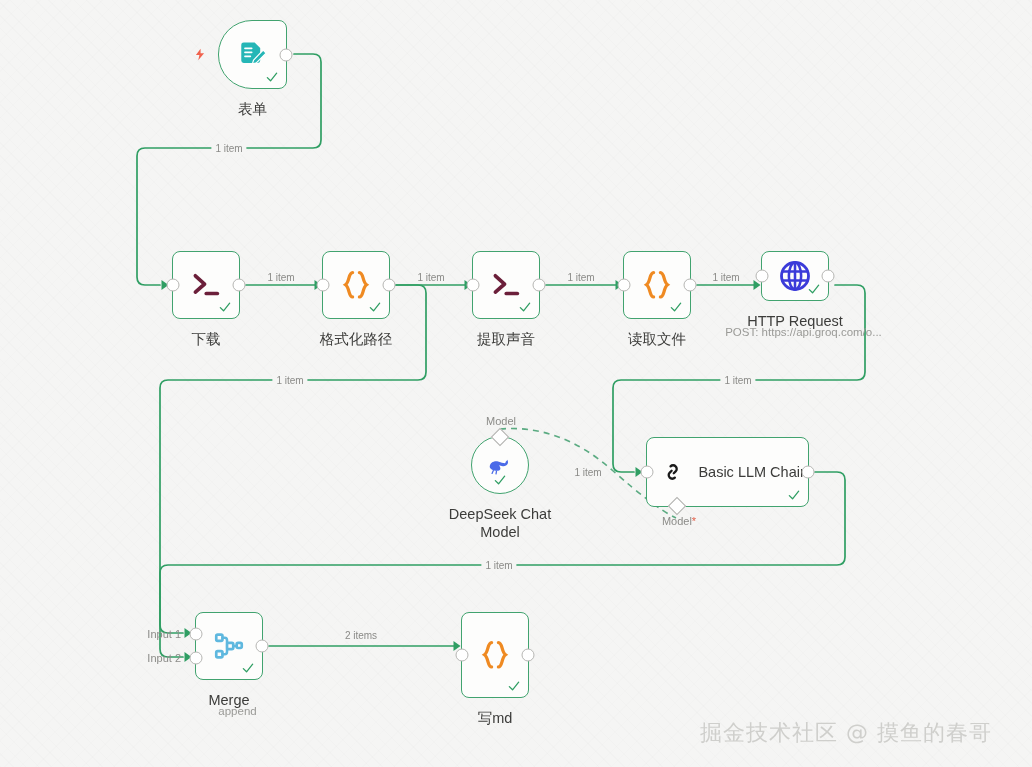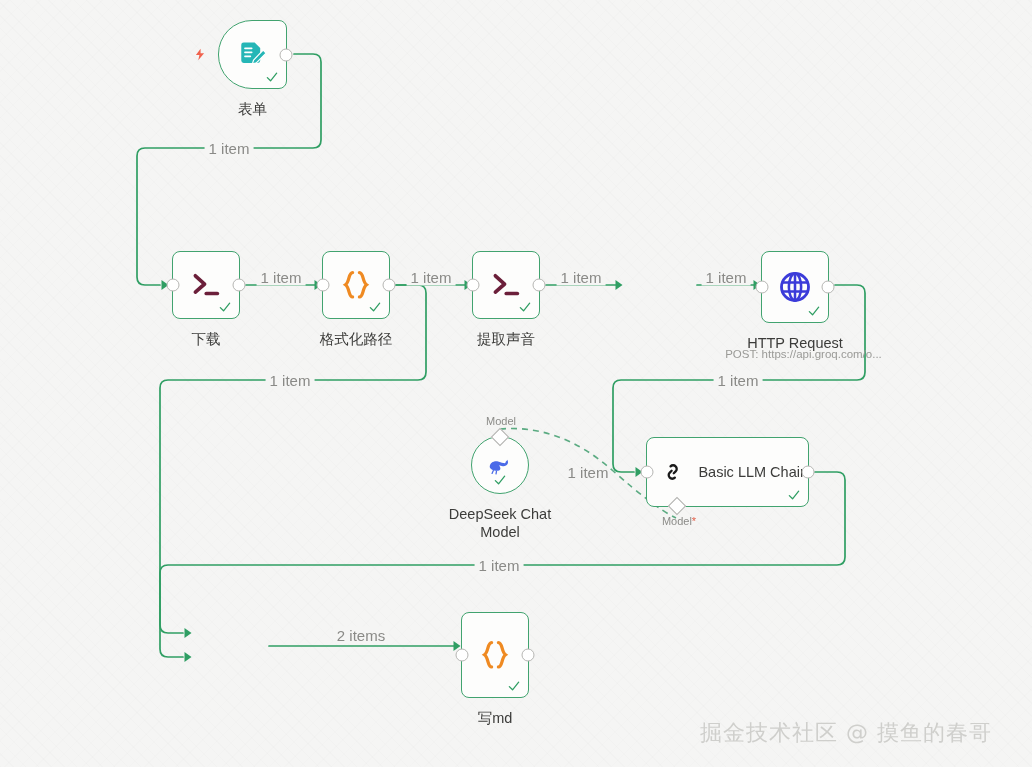--- a/index.html
+++ b/index.html
@@ -123,21 +123,21 @@
   .port-label {
     position: absolute;
     font-size: 11px;
     color: #8b8b88;
     white-space: nowrap;
     transform: translate(-100%, -50%);
     z-index: 3;
   }
   .conn-label {
     position: absolute;
-    font-size: 15px;
+    font-size: 10px;
     color: #8a8a87;
     background: #f5f5f4;
     padding: 0 4px;
     white-space: nowrap;
     transform: translate(-50%, -50%);
     z-index: 3;
   }
   .model-label {
     position: absolute;
     font-size: 11px;
@@ -151,21 +151,21 @@
   
   #node-form {
     left: 218px; top: 20px;
     width: 69px; height: 69px;
     border-radius: 34px 8px 8px 34px;
   }
   #node-download  { left: 172px; top: 251px; width: 68px; height: 68px; }
   #node-format    { left: 322px; top: 251px; width: 68px; height: 68px; }
   #node-extract   { left: 472px; top: 251px; width: 68px; height: 68px; }
   #node-read      { left: 623px; top: 251px; width: 68px; height: 68px; }
-  #node-http      { left: 761px; top: 251px; width: 68px; height: 72px; }
+  #node-http      { left: 761px; top: 251px; width: 68px; height: 50px; }
   #node-merge     { left: 195px; top: 612px; width: 68px; height: 68px; }
   #node-writemd   { left: 461px; top: 612px; width: 68px; height: 86px; }
   #node-llmchain  {
     left: 646px; top: 437px;
     width: 163px; height: 70px;
     justify-content: flex-start;
     padding-left: 14px;
   }
   #node-llmchain .chain-text {
     margin-left: 14px;
@@ -300,20 +300,32 @@
       <path d="M14.4 3.2 C17.4 3.2 16.4 9.6 19.4 11.8 C16.4 14 17.4 20.4 14.4 20.4" fill="none" stroke="#ef8a22" stroke-width="2.3" stroke-linecap="round"></path>
     </svg>
     <svg class="tick" viewBox="0 0 24 24">
       <path d="M4 13 L9.5 18.5 L20 5.5" fill="none" stroke="currentColor" stroke-width="2.2" stroke-linecap="round" stroke-linejoin="round"></path>
     </svg>
     <div class="port in"></div>
     <div class="port out"></div>
     <div class="node-label">格式化路径</div>
   </div>
 
+  <div class="node" id="node-read">
+    <svg width="34" height="34" viewBox="0 0 24 24">
+      <path d="M9.6 3.2 C6.6 3.2 7.6 9.6 4.6 11.8 C7.6 14 6.6 20.4 9.6 20.4" fill="none" stroke="#ef8a22" stroke-width="2.3" stroke-linecap="round"></path>
+      <path d="M14.4 3.2 C17.4 3.2 16.4 9.6 19.4 11.8 C16.4 14 17.4 20.4 14.4 20.4" fill="none" stroke="#ef8a22" stroke-width="2.3" stroke-linecap="round"></path>
+    </svg>
+    <svg class="tick" viewBox="0 0 24 24">
+      <path d="M4 13 L9.5 18.5 L20 5.5" fill="none" stroke="currentColor" stroke-width="2.2" stroke-linecap="round" stroke-linejoin="round"></path>
+    </svg>
+    <div class="port in"></div>
+    <div class="port out"></div>
+    <div class="node-label">读取文件</div>
+  </div>
 
   <div class="node" id="node-http">
     <svg width="36" height="36" viewBox="0 0 24 24">
       <circle cx="12" cy="12" r="9" fill="none" stroke="#3b3bd9" stroke-width="1.9"></circle>
       <ellipse cx="12" cy="12" rx="4.1" ry="9" fill="none" stroke="#3b3bd9" stroke-width="1.7"></ellipse>
       <path d="M3.2 9 H20.8 M3.2 15 H20.8 M12 3 V21" fill="none" stroke="#3b3bd9" stroke-width="1.7"></path>
     </svg>
     <svg class="tick" viewBox="0 0 24 24">
       <path d="M4 13 L9.5 18.5 L20 5.5" fill="none" stroke="currentColor" stroke-width="2.2" stroke-linecap="round" stroke-linejoin="round"></path>
     </svg>
@@ -348,20 +360,41 @@
     <span class="chain-text">Basic LLM Chain</span>
     <svg class="tick" viewBox="0 0 24 24">
       <path d="M4 13 L9.5 18.5 L20 5.5" fill="none" stroke="currentColor" stroke-width="2.2" stroke-linecap="round" stroke-linejoin="round"></path>
     </svg>
     <div class="port in"></div>
     <div class="port out"></div>
     <div class="diamond" style="left:30px; top:100%;"></div>
     <div class="model-label" style="left:32px; top:calc(100% + 15px);"><span>Model</span><span class="req">*</span></div>
   </div>
 
+  <div class="node" id="node-merge">
+    <svg width="34" height="34" viewBox="0 0 24 24">
+      <rect x="3" y="4" width="4.4" height="4.4" rx="1" fill="none" stroke="#5fb8df" stroke-width="1.9"></rect>
+      <rect x="3" y="15.6" width="4.4" height="4.4" rx="1" fill="none" stroke="#5fb8df" stroke-width="1.9"></rect>
+      <rect x="10.6" y="9.8" width="4.4" height="4.4" rx="1" fill="none" stroke="#5fb8df" stroke-width="1.9"></rect>
+      <rect x="17.4" y="9.8" width="3.6" height="3.6" rx="1" fill="none" stroke="#5fb8df" stroke-width="1.9"></rect>
+      <path d="M7.4 6.2 H9 Q10.6 6.2 10.6 8 V9.8" fill="none" stroke="#5fb8df" stroke-width="1.8" stroke-linecap="round"></path>
+      <path d="M7.4 17.8 H9 Q10.6 17.8 10.6 16 V14.2" fill="none" stroke="#5fb8df" stroke-width="1.8" stroke-linecap="round"></path>
+      <path d="M15 12 H17.4" fill="none" stroke="#5fb8df" stroke-width="1.8" stroke-linecap="round"></path>
+    </svg>
+    <svg class="tick" viewBox="0 0 24 24">
+      <path d="M4 13 L9.5 18.5 L20 5.5" fill="none" stroke="currentColor" stroke-width="2.2" stroke-linecap="round" stroke-linejoin="round"></path>
+    </svg>
+    <div class="port" style="left:0; top:21px;"></div>
+    <div class="port" style="left:0; top:45px;"></div>
+    <div class="port out"></div>
+    <div class="port-label" style="left:-15px; top:21px;">Input 1</div>
+    <div class="port-label" style="left:-15px; top:45px;">Input 2</div>
+    <div class="node-label">Merge</div>
+    <div class="node-sublabel">append</div>
+  </div>
 
   <div class="node" id="node-writemd">
     <svg width="34" height="34" viewBox="0 0 24 24">
       <path d="M9.6 3.2 C6.6 3.2 7.6 9.6 4.6 11.8 C7.6 14 6.6 20.4 9.6 20.4" fill="none" stroke="#ef8a22" stroke-width="2.3" stroke-linecap="round"></path>
       <path d="M14.4 3.2 C17.4 3.2 16.4 9.6 19.4 11.8 C16.4 14 17.4 20.4 14.4 20.4" fill="none" stroke="#ef8a22" stroke-width="2.3" stroke-linecap="round"></path>
     </svg>
     <svg class="tick" viewBox="0 0 24 24">
       <path d="M4 13 L9.5 18.5 L20 5.5" fill="none" stroke="currentColor" stroke-width="2.2" stroke-linecap="round" stroke-linejoin="round"></path>
     </svg>
     <div class="port in"></div>

